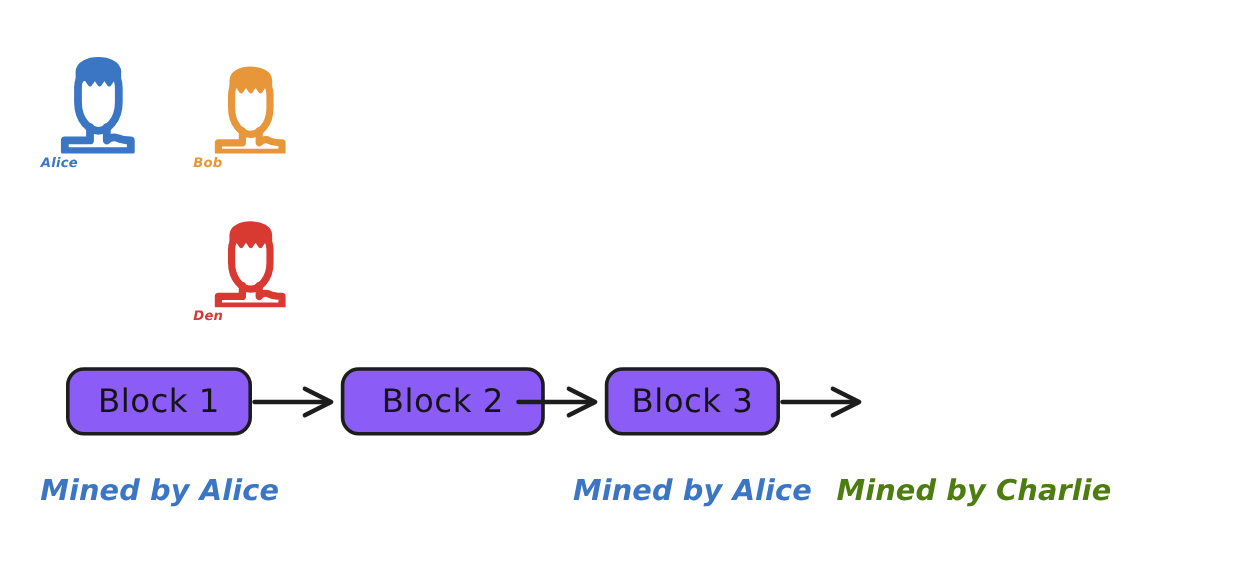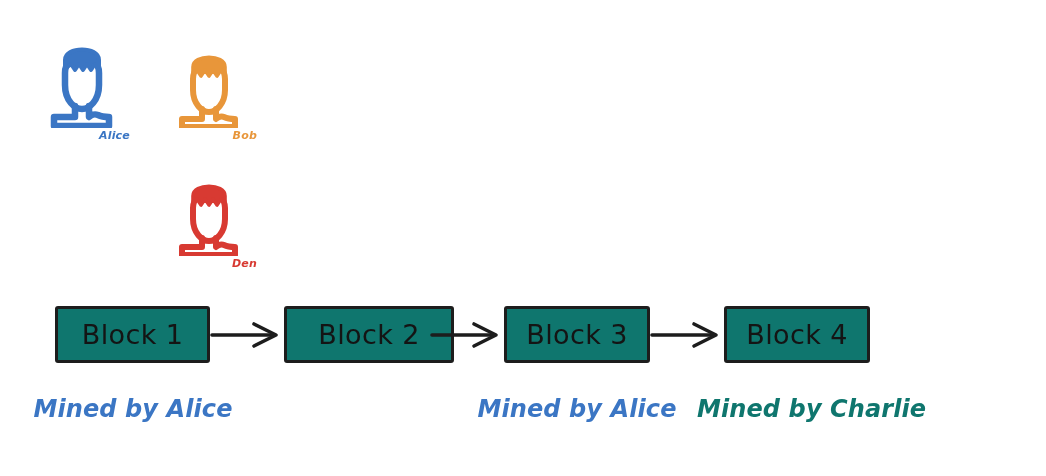--- a/index.html
+++ b/index.html
@@ -20,44 +20,44 @@
     left: 0;
     top: 0;
     width: 1046px;
     height: 476px;
   }
 
   
   .participant {
     position: absolute;
     width: 96px;
-    text-align: right;
+    text-align: left;
   }
   .avatar-svg {
     display: block;
     margin: 0 auto;
   }
   .participant-label {
     display: block;
     margin-top: 1px;
     font-family: "DejaVu Sans", sans-serif;
     font-size: 11px;
     font-style: italic;
     font-weight: 600;
     letter-spacing: 0.2px;
     line-height: 13px;
   }
 
   
   .block {
     position: absolute;
     box-sizing: border-box;
-    background: #0f766e;
+    background: #8b5cf6;
     border: 3.5px solid #1d1d1d;
-    border-radius: 3px;
+    border-radius: 15px;
     display: flex;
     align-items: center;
     justify-content: center;
   }
   .block-label {
     font-family: "DejaVu Sans", sans-serif;
     font-size: 27px;
     font-weight: 400;
     color: #141414;
     letter-spacing: 0.4px;
@@ -145,24 +145,21 @@
     <span class="block-label">Block 3</span>
   </div>
 
   <svg class="arrow" style="left:650px; top:320px;" width="74" height="30" viewBox="0 0 74 30">
     <g fill="none" stroke="#1d1d1d" stroke-width="3.6" stroke-linecap="round" stroke-linejoin="round">
       <path d="M2 15 L62 15"></path>
       <path d="M44 4 L66 15 L44 26"></path>
     </g>
   </svg>
 
-  <div class="block" style="left:724px; top:306px; width:146px; height:57px;">
-    <span class="block-label">Block 4</span>
-  </div>
 
   <div class="caption" style="left:33px; top:398px; width:200px; color:#3b76c4;">Mined by Alice</div>
 
 
   <div class="caption" style="left:477px; top:398px; width:200px; color:#3b76c4;">Mined by Alice</div>
 
-  <div class="caption" style="left:697px; top:398px; width:200px; color:#0f766e;">Mined by Charlie</div>
+  <div class="caption" style="left:697px; top:398px; width:200px; color:#4d7c0f;">Mined by Charlie</div>
 
 </div>
 
 </body></html>

